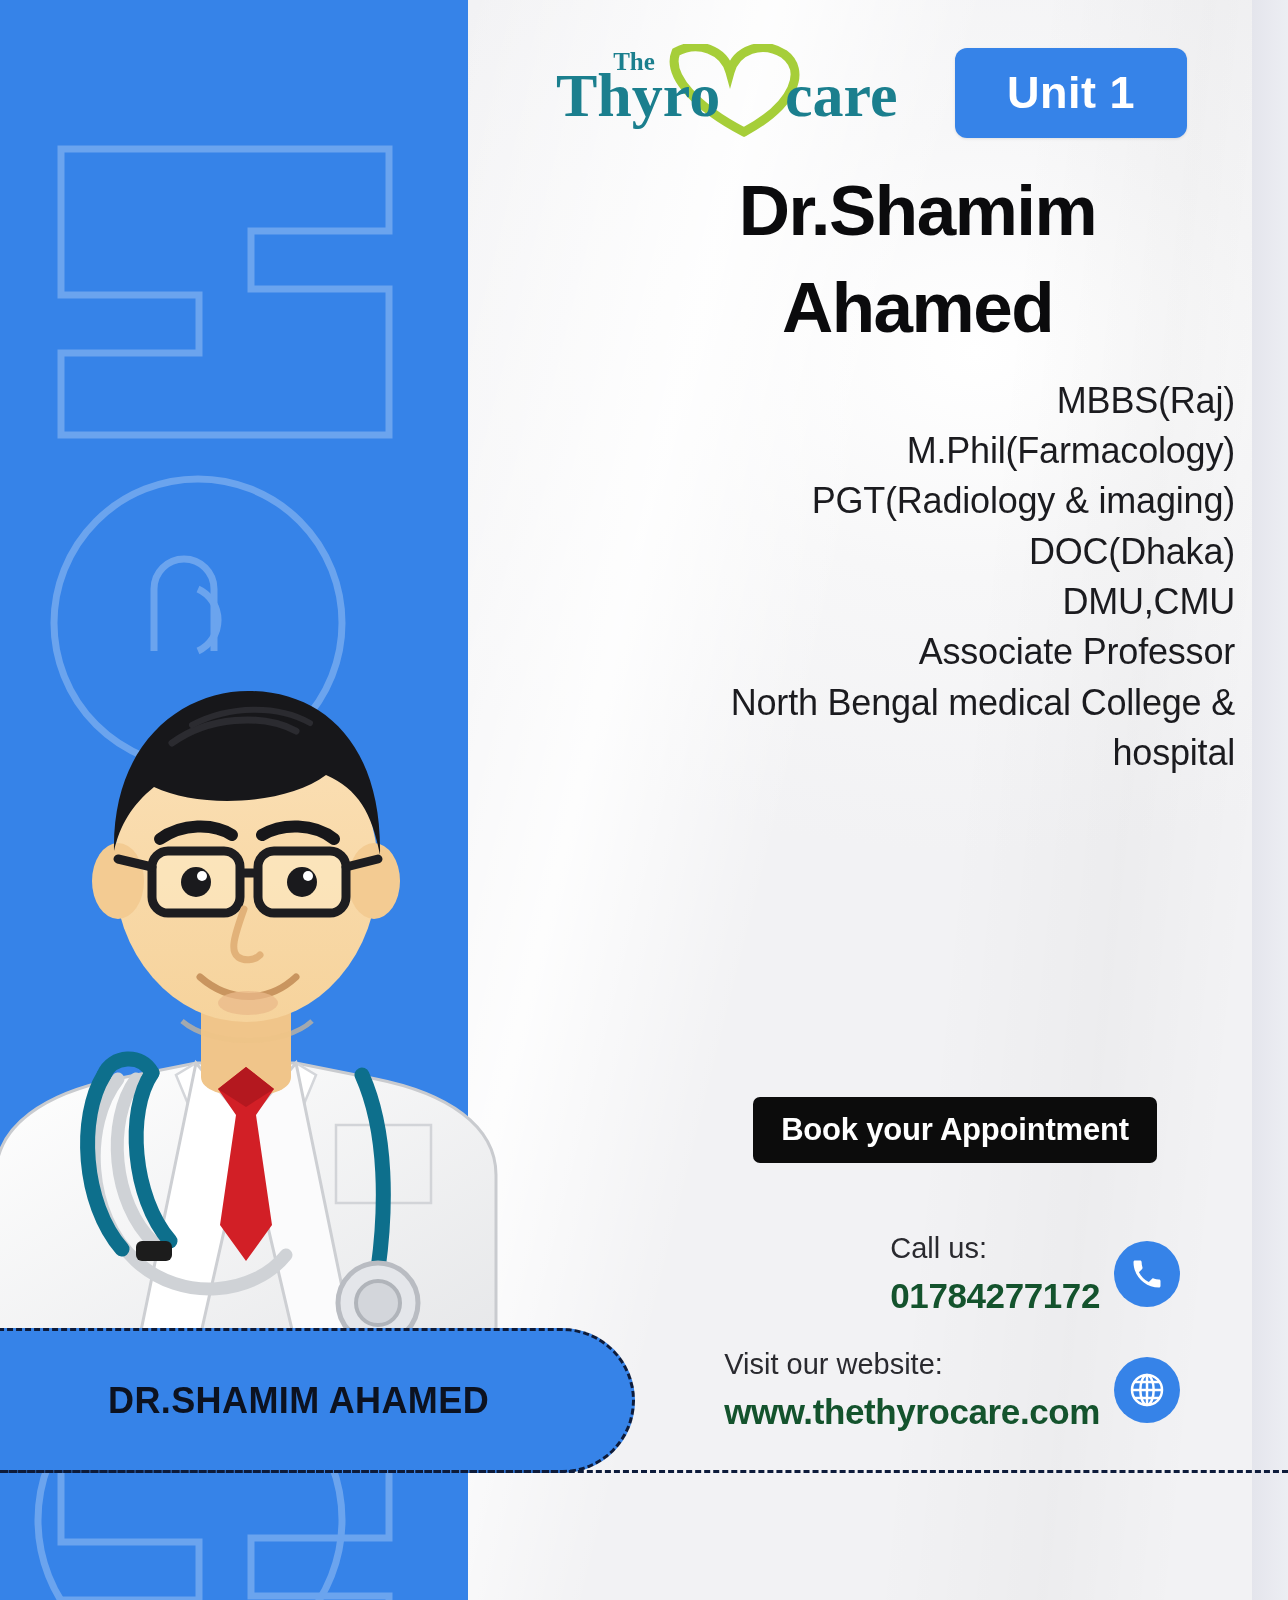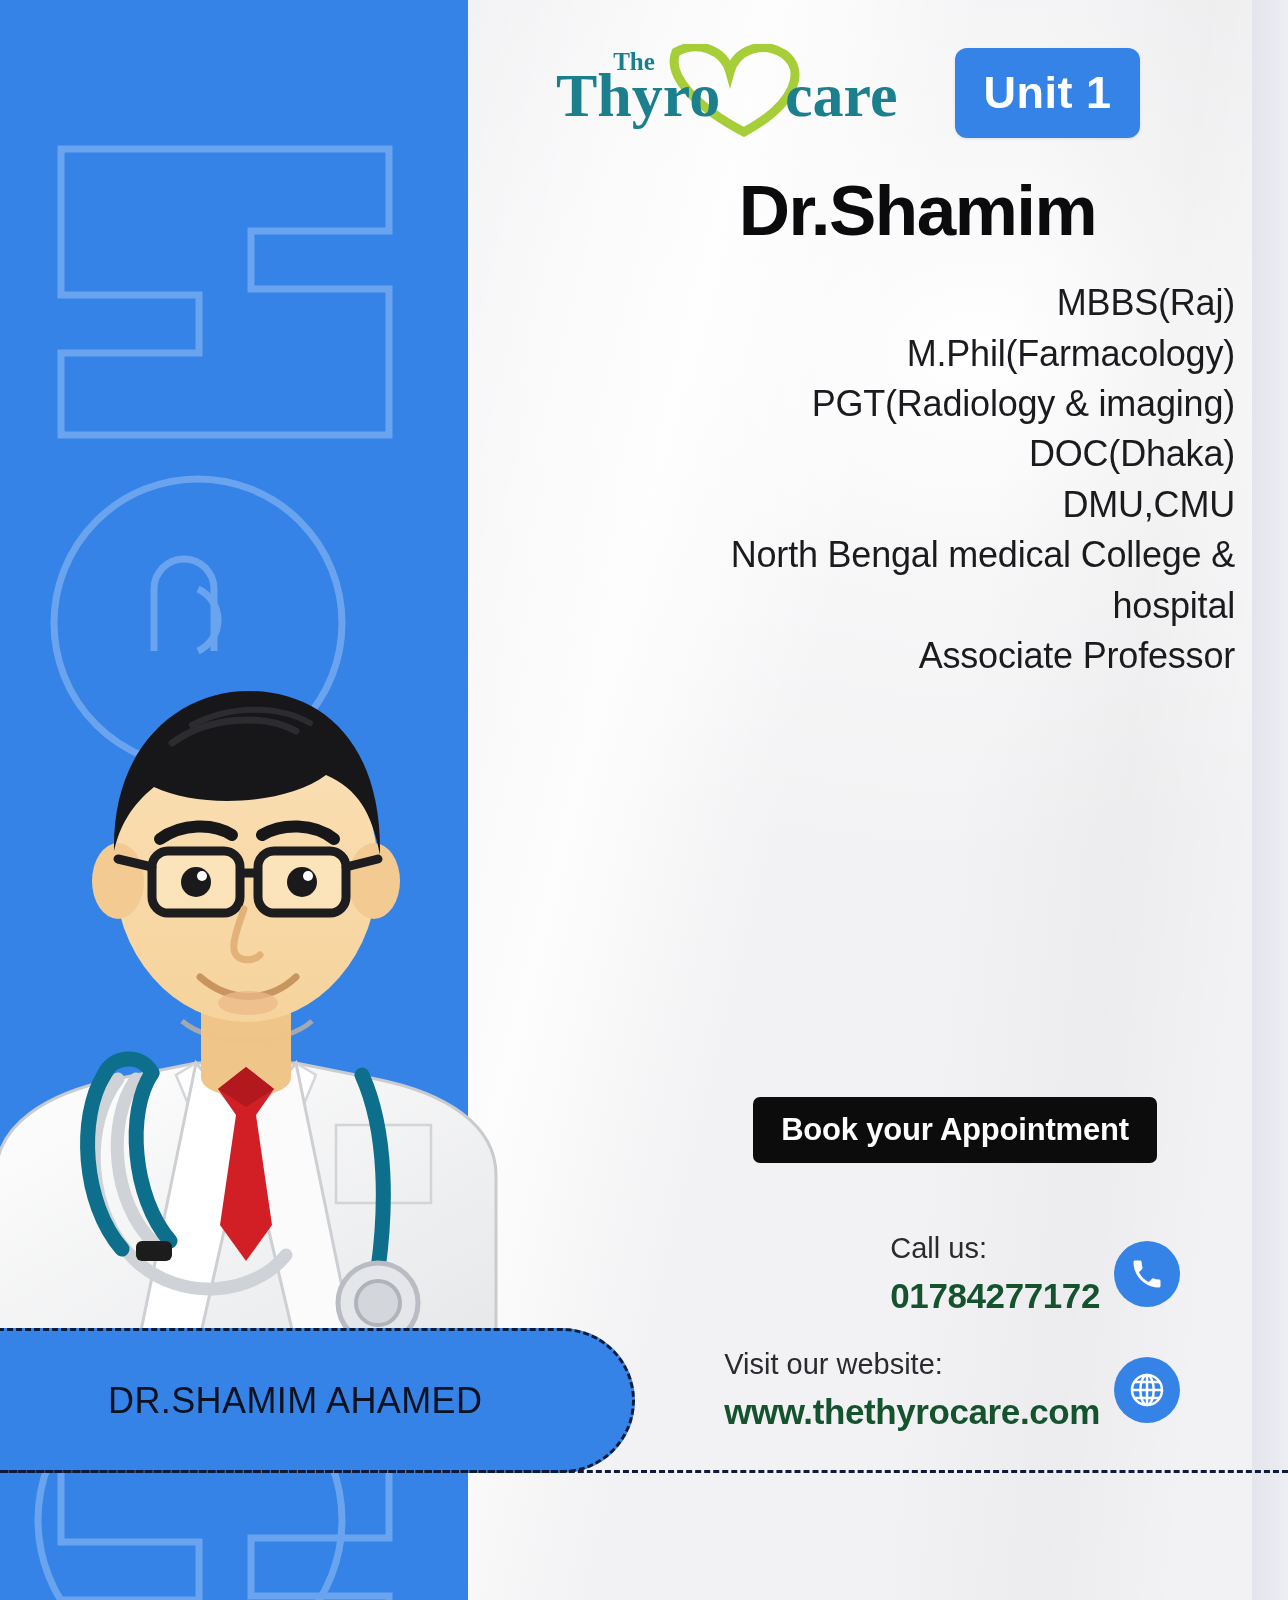--- a/index.html
+++ b/index.html
@@ -62,21 +62,21 @@
   
   .logo {
     position:absolute; left:548px; top:44px;
     width:360px; height:95px;
   }
   .logo svg { display:block; }
 
   
   .unit-badge {
     position:absolute; left:955px; top:48px;
-    width:185px; height:90px;
+    width:232px; height:90px;
     background:#3683e8;
     border-radius:12px;
     display:flex; align-items:center; justify-content:center;
     color:#ffffff;
     font-size:45px; font-weight:700;
     letter-spacing:.5px;
     box-shadow:0 1px 3px rgba(0,0,0,.10);
   }
 
   
@@ -147,21 +147,21 @@
     width:655px; height:145px;
     background:#3683e8;
     border-radius:0 74px 74px 0;
     border:3px dashed #0d1b3a;
     border-left:none;
     display:flex; align-items:center;
     z-index:6;
   }
   .namepill span {
     margin-left:128px;
-    font-size:36px; font-weight:400;
+    font-size:36px; font-weight:700;
     color:#0c1220; letter-spacing:.4px;
   }
   .dashline {
     position:absolute; left:0; top:1470px; width:1288px; height:0;
     border-top:3px dashed #0d1b3a;
     z-index:7;
   }
 
   
   .doctor {
@@ -205,29 +205,30 @@
       <text x="8" y="72" font-family="Liberation Serif, serif" font-size="62" font-weight="700" fill="#1b7f8e">Thyro</text>
       <text x="237" y="72" font-family="Liberation Serif, serif" font-size="62" font-weight="700" fill="#1b7f8e">care</text>
     </svg>
   </div>
 
   <div class="unit-badge">Unit 1</div>
 
   <div class="rcol">
     <div class="docname">
       <span>Dr.Shamim</span>
+      <span class="l2">Ahamed</span>
     </div>
     <div class="creds">
       <div>MBBS(Raj)</div>
       <div>M.Phil(Farmacology)</div>
       <div>PGT(Radiology &amp; imaging)</div>
       <div>DOC(Dhaka)</div>
       <div>DMU,CMU</div>
+      <div>Associate Professor</div>
       <div>North Bengal medical College &amp; hospital</div>
-      <div>Associate Professor</div>
     </div>
   </div>
 
   <div class="cta">Book your Appointment</div>
 
   <div class="contact">
     <div class="crow">
       <div class="ctext">
         <span class="lbl">Call us:</span>
         <span class="val">01784277172</span>

